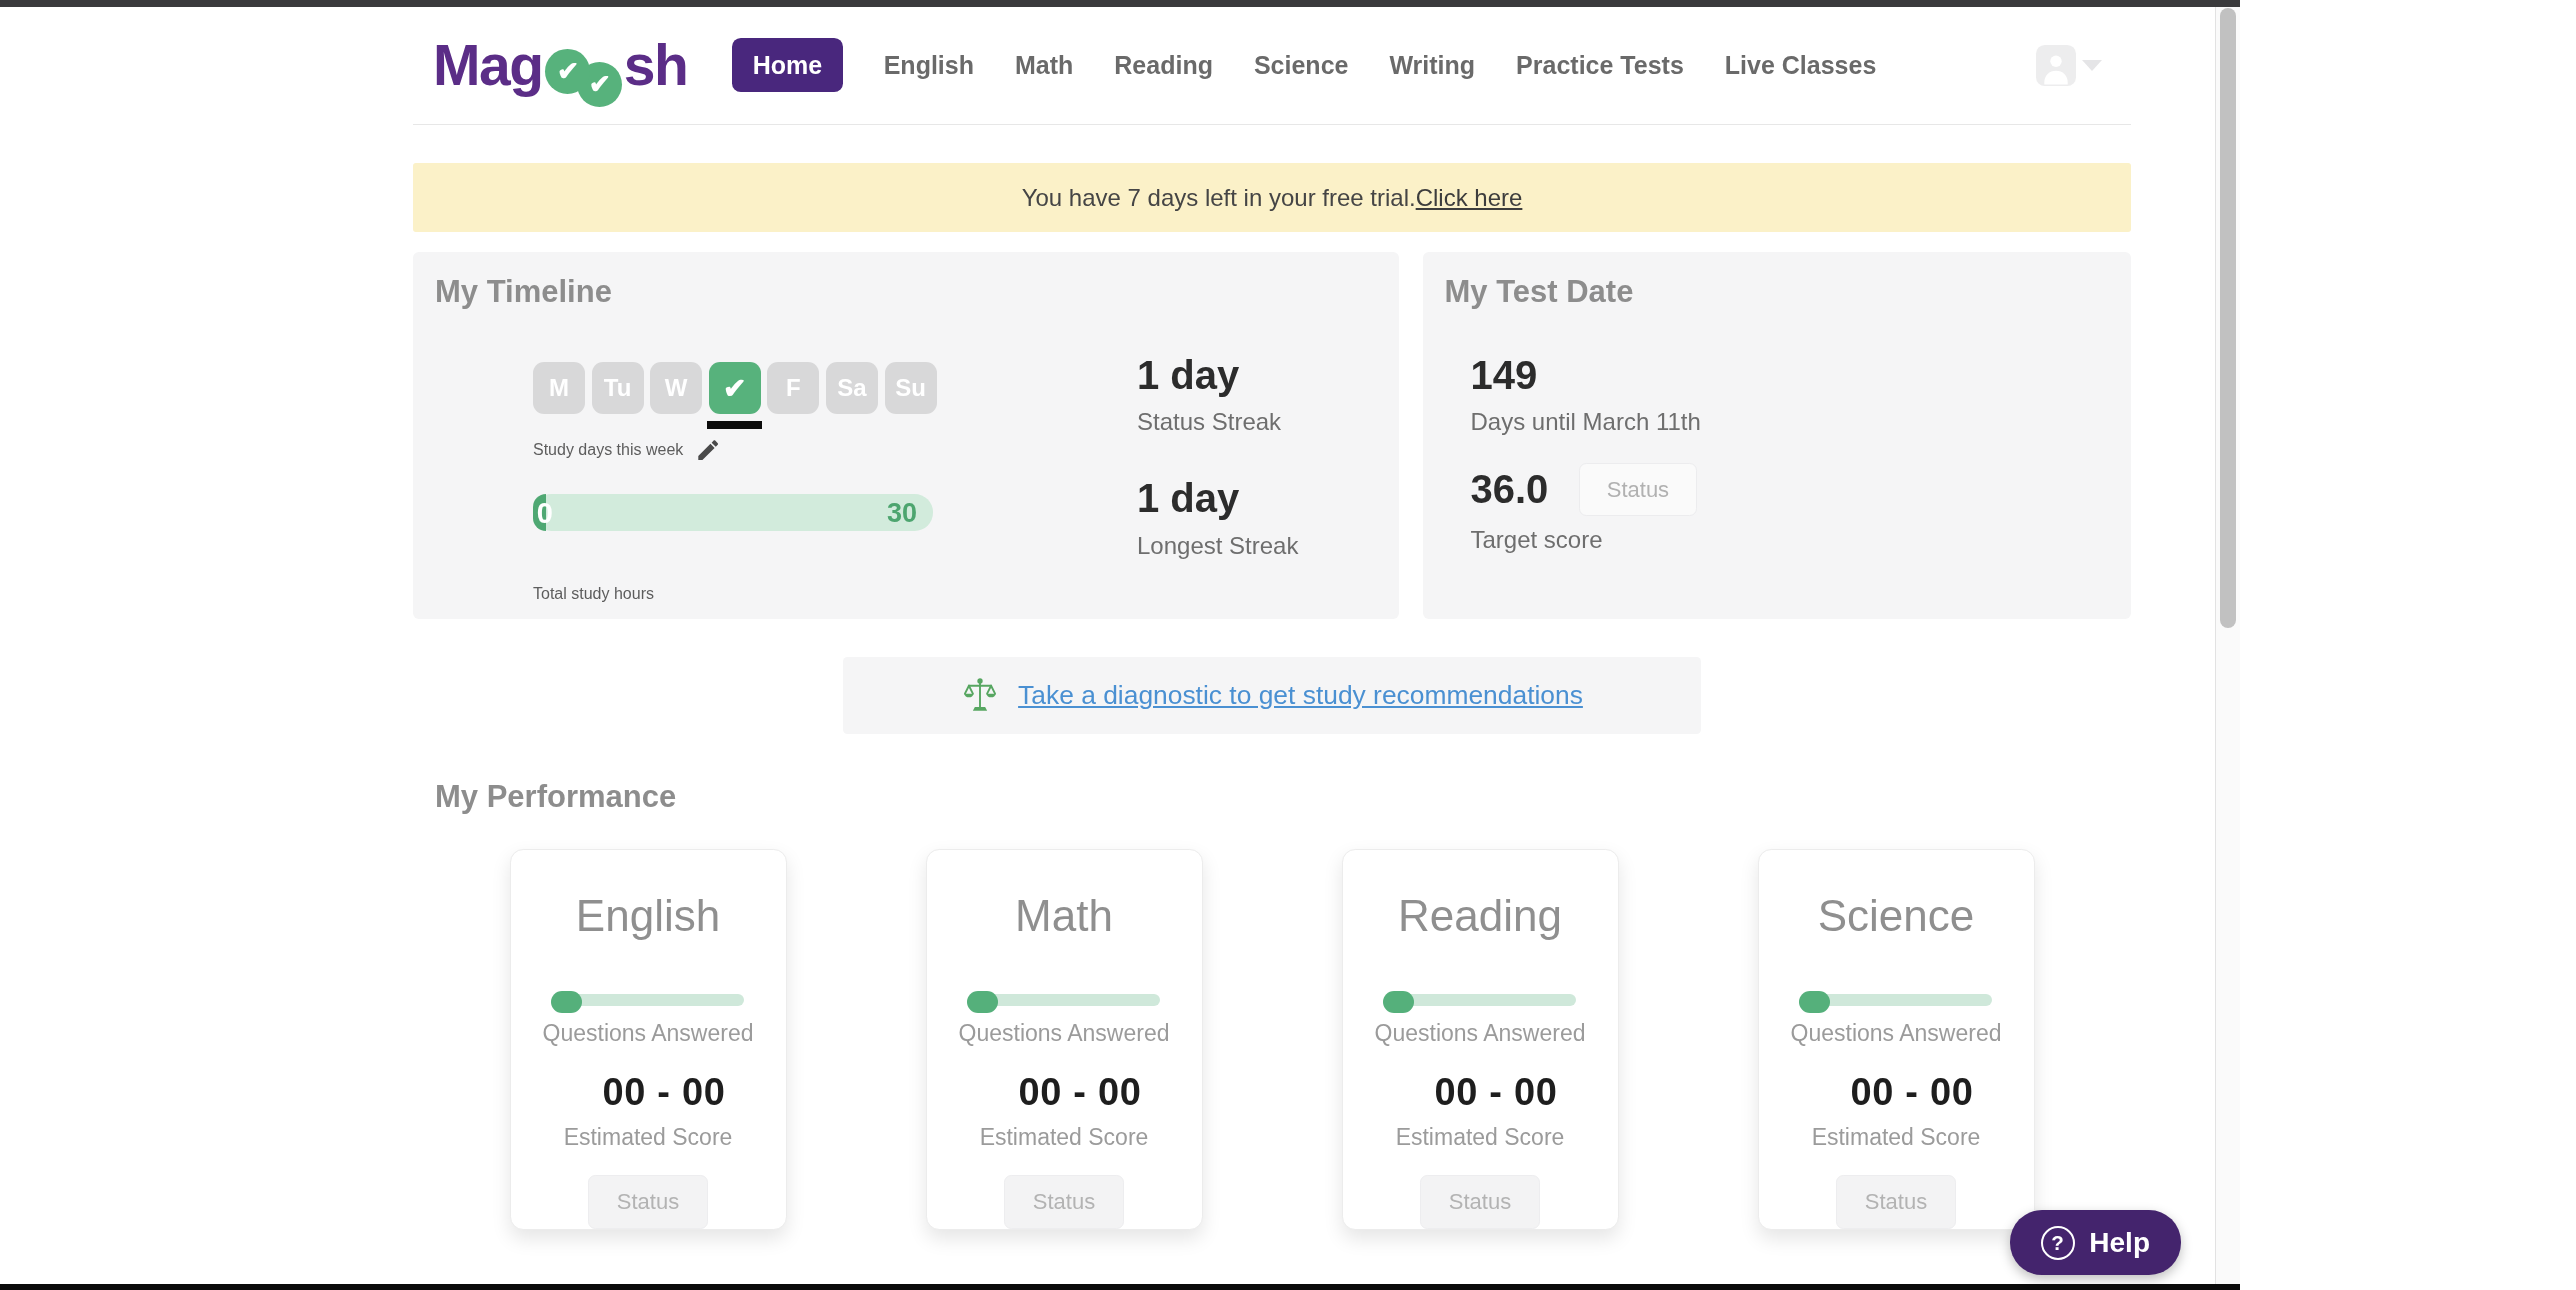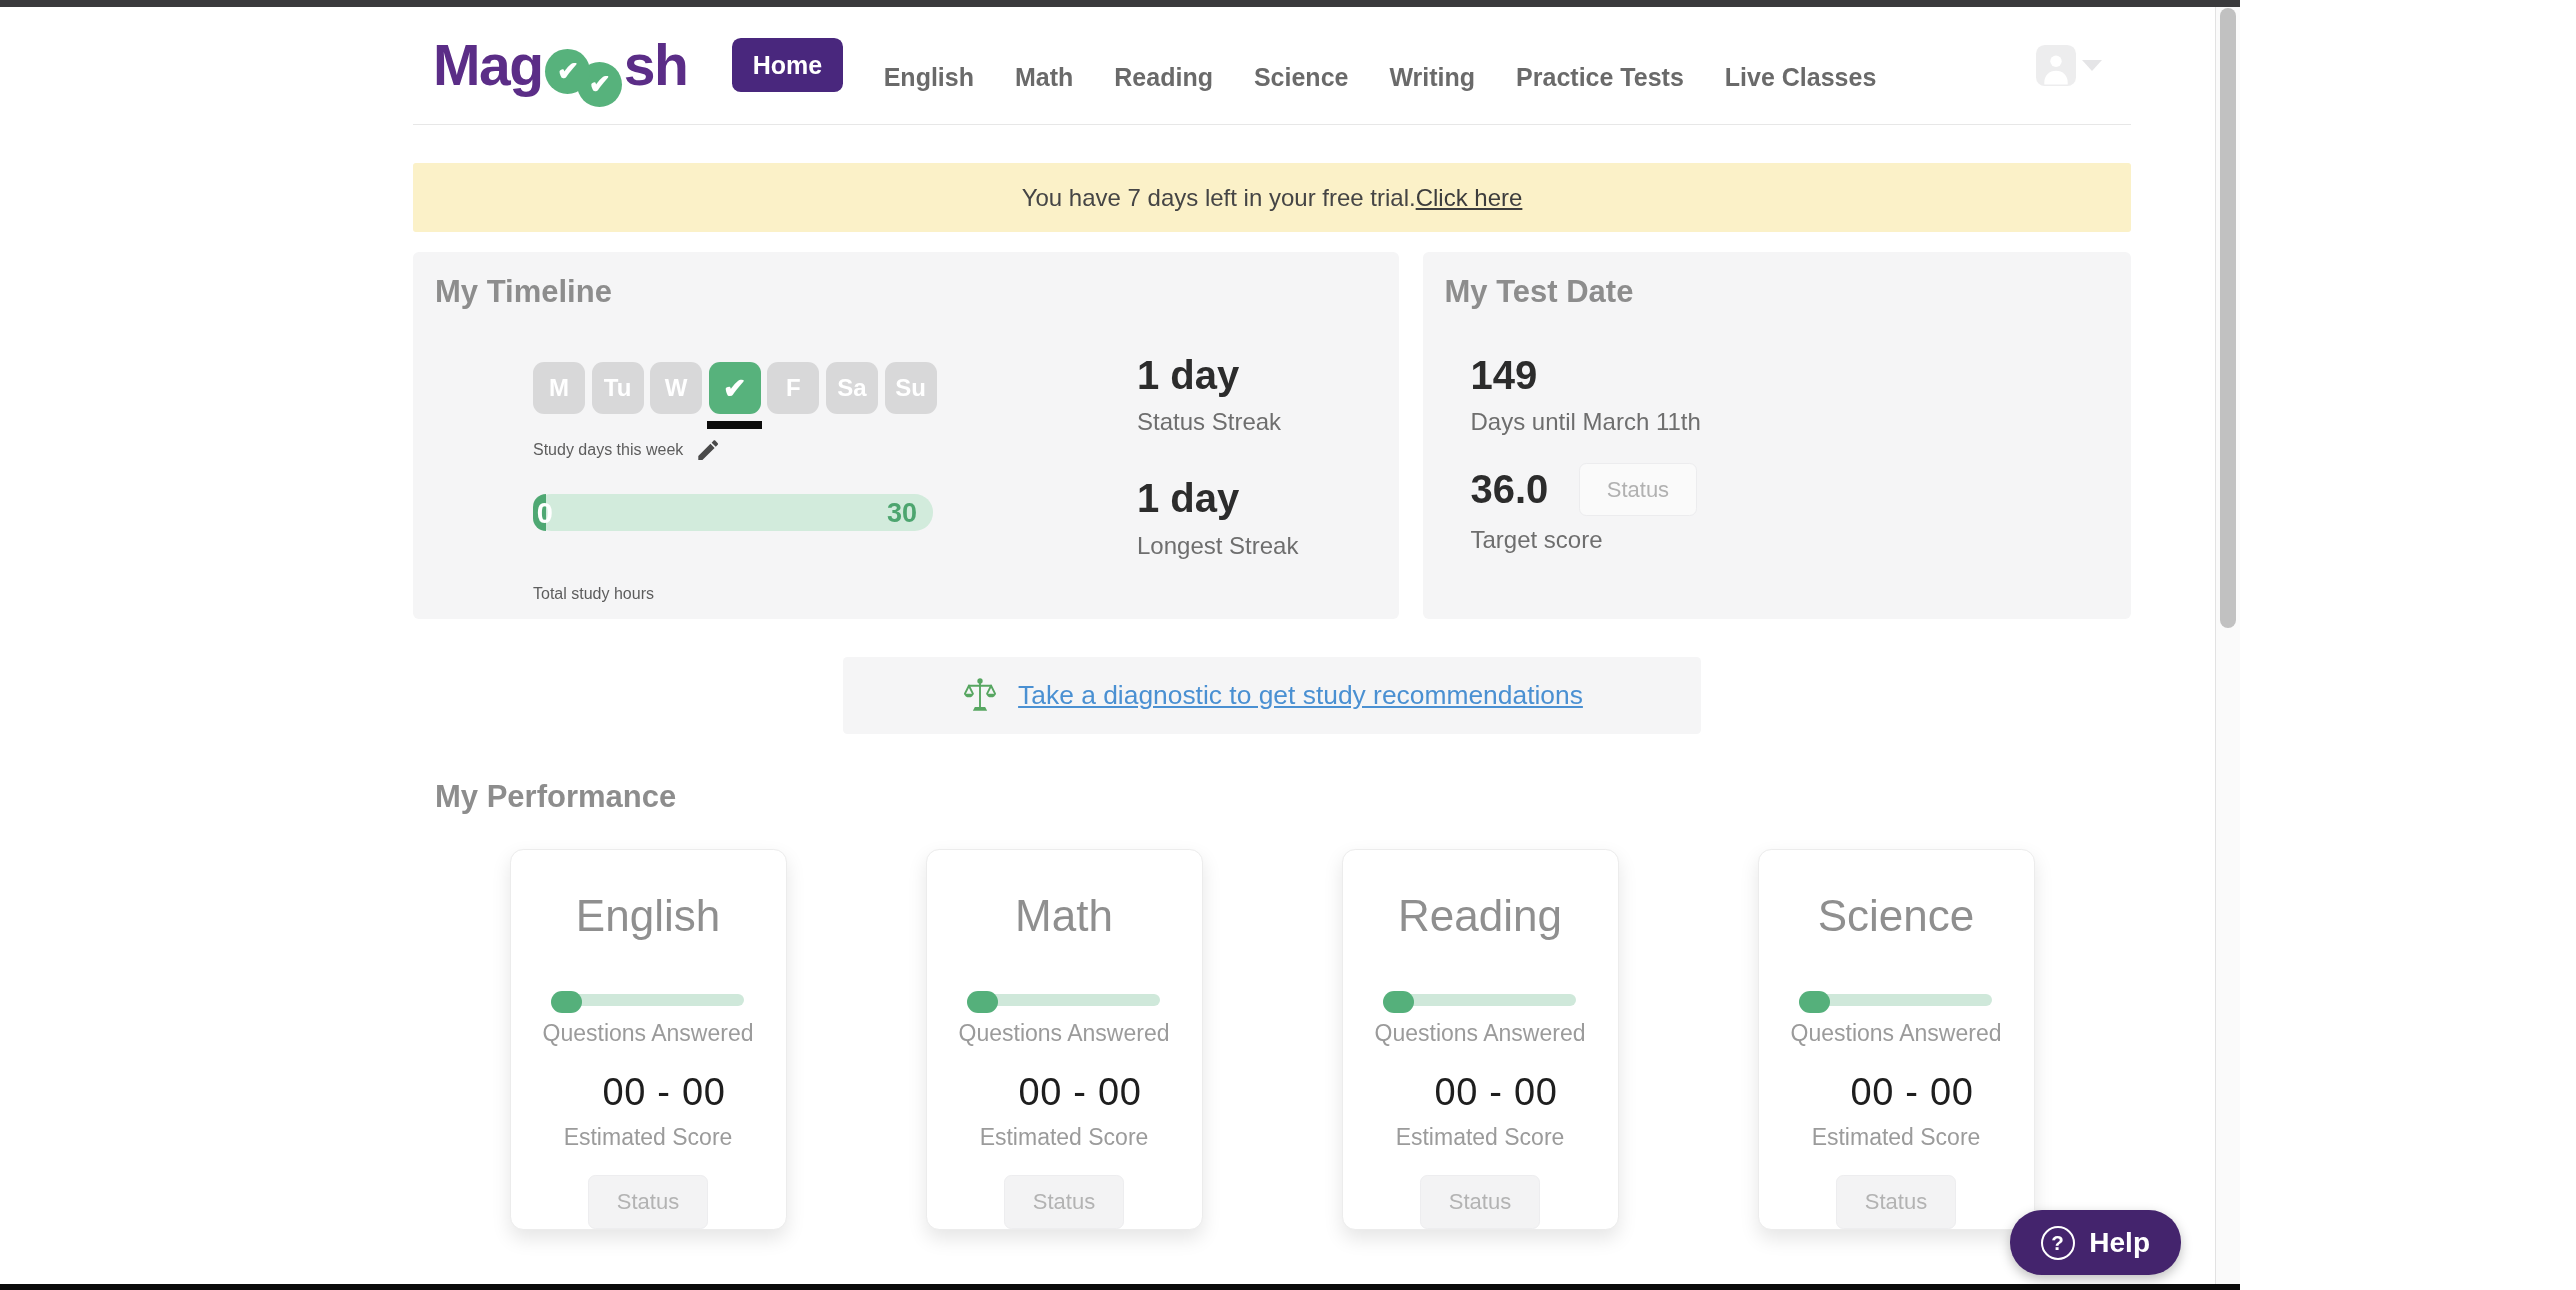--- a/index.html
+++ b/index.html
@@ -13,21 +13,21 @@
 
   
   .navbar { position:absolute; top:6.6px; left:0; right:25px; height:117px; background:#ffffff; z-index:10; }
   .nav-divider { position:absolute; top:123px; left:413px; width:1718px; height:1.5px; background:#e7e7e7; }
   .nav-inner { position:relative; height:100%; margin-left:413px; width:1718px; display:flex; align-items:center; }
   .logo { display:flex; align-items:center; margin-left:20px; color:#5b2d87; font-size:57px; font-weight:700; letter-spacing:-1.5px; cursor:pointer; }
   .logo .oo { display:inline-flex; align-items:flex-start; margin:0 2.2px; }
   .check-circle { width:45px; height:45px; border-radius:50%; background:#57b27c; color:#fff; display:flex; align-items:center; justify-content:center; font-size:26.4px; }
   .check-circle.c1 { transform:translateY(5.9px); position:relative; z-index:2; }
   .check-circle.c2 { margin-left:-13.2px; transform:translateY(19px); }
-  .nav-links { display:flex; align-items:flex-end; gap:41px; margin-left:45px; }
+  .nav-links { display:flex; align-items:center; gap:41px; margin-left:45px; }
   .nav-link { font-size:25px; font-weight:700; color:#6a6a6a; text-decoration:none; white-space:nowrap; cursor:pointer; }
   .nav-link.active { background:#49277d; color:#ffffff; padding:12.5px 20.5px; border-radius:8.8px; }
   .account { margin-left:auto; display:flex; align-items:center; gap:5.9px; margin-right:29px; cursor:pointer; }
   .avatar { width:40px; height:41px; border-radius:8.8px; background:#ededee; display:flex; align-items:flex-end; justify-content:center; overflow:hidden; }
   .caret-down { width:0; height:0; border-left:10.3px solid transparent; border-right:10.3px solid transparent; border-top:11px solid #e5e5e7; }
 
   
   .content { position:absolute; top:125px; left:413px; width:1718px; }
 
   .trial-banner { margin-top:38px; height:69px; background:#fbf1c8; border-radius:2.9px;
@@ -74,21 +74,21 @@
 
   
   .perf-title { margin-top:45px; margin-left:22px; font-size:31px; font-weight:700; color:#8d8d8d; }
   .cards-row { display:flex; justify-content:center; gap:139px; margin-top:34px; }
   .card { width:277px; height:381px; background:#ffffff; border:0.7px solid #ececec; border-radius:13.2px;
     box-shadow:0 8.8px 19px rgba(0,0,0,0.10); display:flex; flex-direction:column; align-items:center; }
   .card-subject { margin-top:41px; font-size:44px; font-weight:400; color:#8f8f8f; }
   .card-bar { margin-top:53px; width:192px; height:16px; background:#cfe8da; border-radius:8px; position:relative; }
   .card-bar-dot { position:absolute; left:-0.7px; top:-2.9px; width:31px; height:22px; border-radius:11px; background:#55b07b; }
   .card-bar-label { margin-top:14.7px; font-size:23px; color:#9b9b9b; }
-  .card-score { margin-top:23.5px; font-size:38px; font-weight:400; color:#1e1e1e; letter-spacing:0.7px;margin-left:32px; }
+  .card-score { margin-top:23.5px; font-size:38px; font-weight:700; color:#1e1e1e; letter-spacing:0.7px;margin-left:32px; }
   .card-score-label { margin-top:10.3px; font-size:23px; color:#9b9b9b; }
   .card-status { margin-top:23.5px; background:#f3f3f4; border:0.7px solid #ededef; border-radius:7.3px; color:#b3b3b3;
     font-size:22px; padding:13.2px 28px; font-family:"Liberation Sans", sans-serif; cursor:pointer; }
 
   
   .help-btn { position:absolute; right:59px; bottom:16px; height:65px; padding:0 31px; background:#44246d; border:none;
     border-radius:32px; display:flex; align-items:center; gap:14.7px; color:#ffffff; font-size:28px; font-weight:700;
     font-family:"Liberation Sans", sans-serif; z-index:70; cursor:pointer; box-shadow:0 4.4px 11.7px rgba(0,0,0,0.25); }
   .help-icon { width:34px; height:34px; border:2.9px solid #ffffff; border-radius:50%; display:flex; align-items:center;
     justify-content:center; font-size:20.5px; font-weight:700; }

